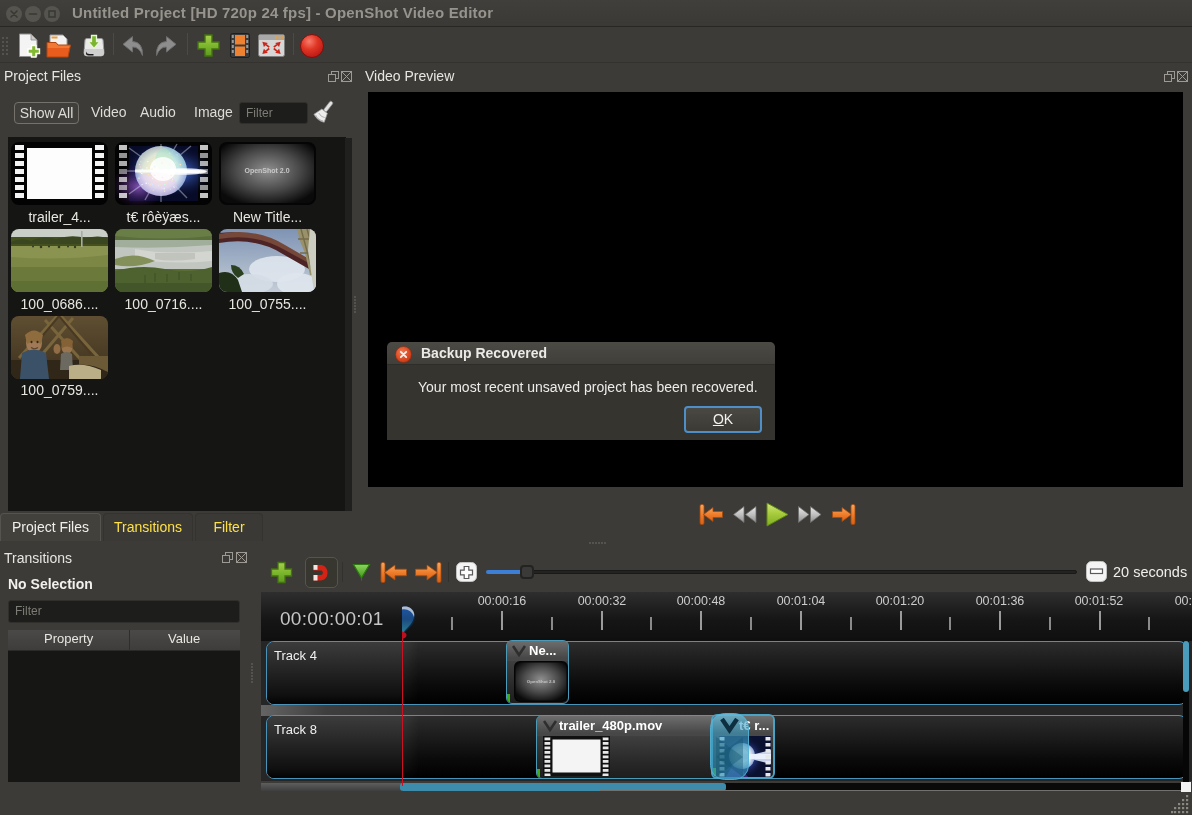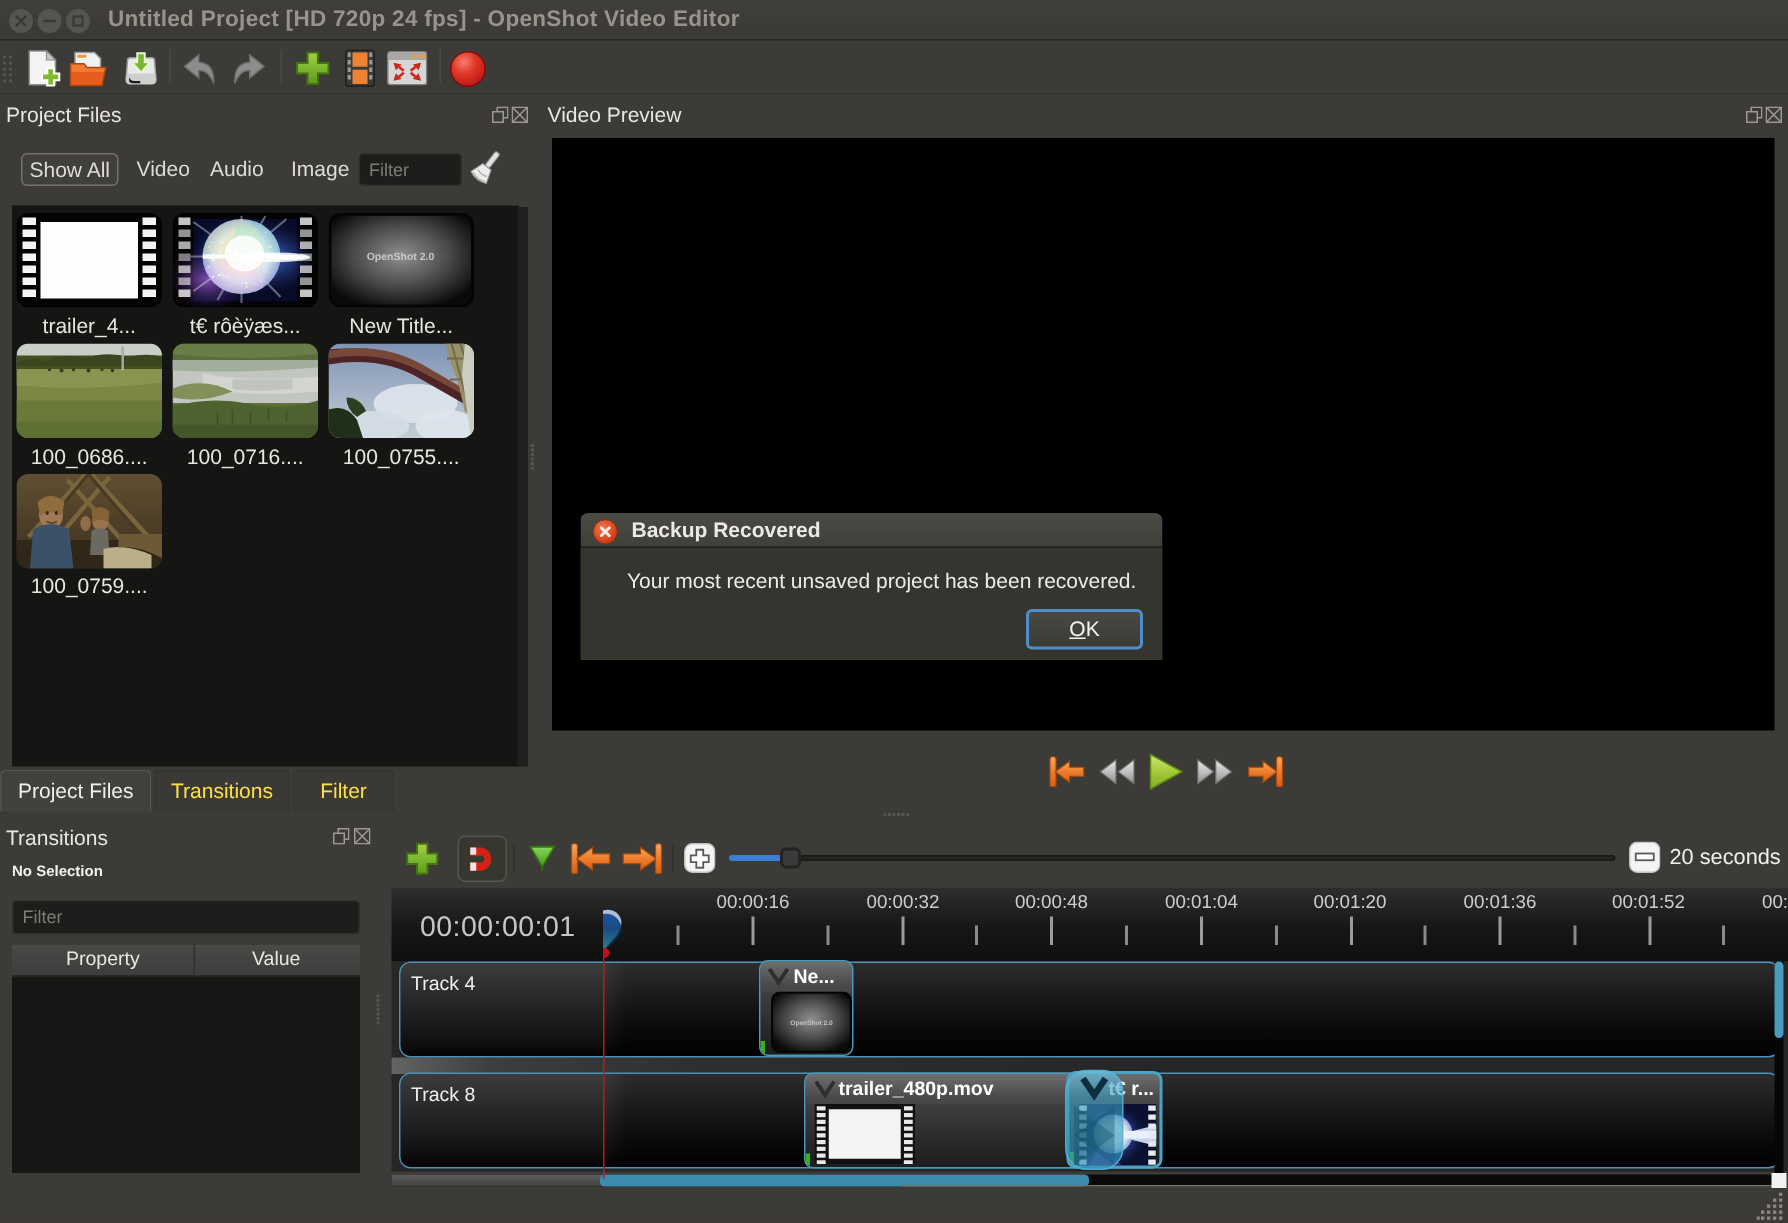--- a/index.html
+++ b/index.html
@@ -38,21 +38,21 @@
 
   
   .btab { position:absolute; top:513px; height:28px; font-size:14px; color:#fde047;
     text-align:center; border:1px solid #34332f; border-bottom:none;
     border-radius:4px 4px 0 0; background:#3a3935; line-height:26px; }
   #tab-pf { left:0px; width:101px; background:#42413c; border-color:#55544e; color:#f0efec; }
   #tab-tr { left:103px; width:90px; }
   #tab-ef { left:195px; width:68px; }
 
   
-  #noselect { left:8px; top:576px; font-size:10px; font-weight:bold; color:#f2f1ee; }
+  #noselect { left:8px; top:576px; font-size:14px; font-weight:bold; color:#f2f1ee; }
   #ptable-head { left:8px; top:630px; width:232px; height:21px;
     background:linear-gradient(#4a4947,#3e3d3b); border-bottom:1px solid #2a2a28; }
   #ptable-head .col { position:absolute; top:1px; font-size:13px; color:#e8e6e1; }
   #ptable-body { left:8px; top:651px; width:232px; height:131px; background:#161615; }
 
   
   #video { left:368px; top:92px; width:815px; height:395px; background:#000; }
 
   
   #dialog { left:387px; top:342px; width:388px; height:98px;

